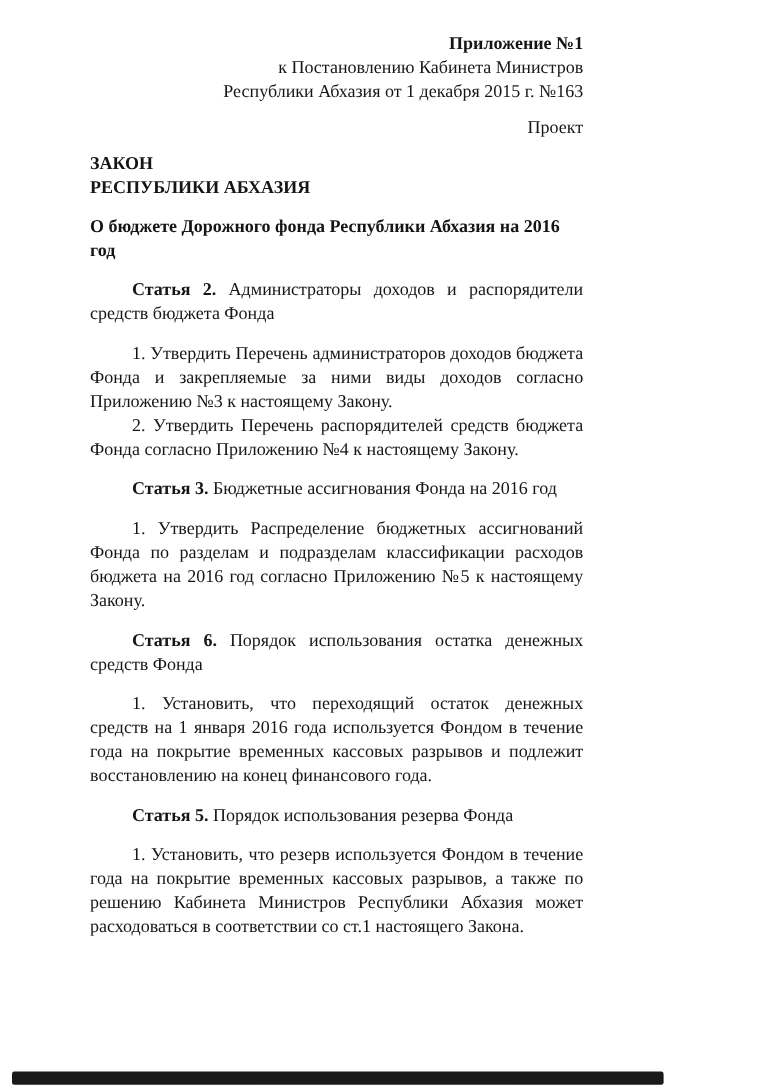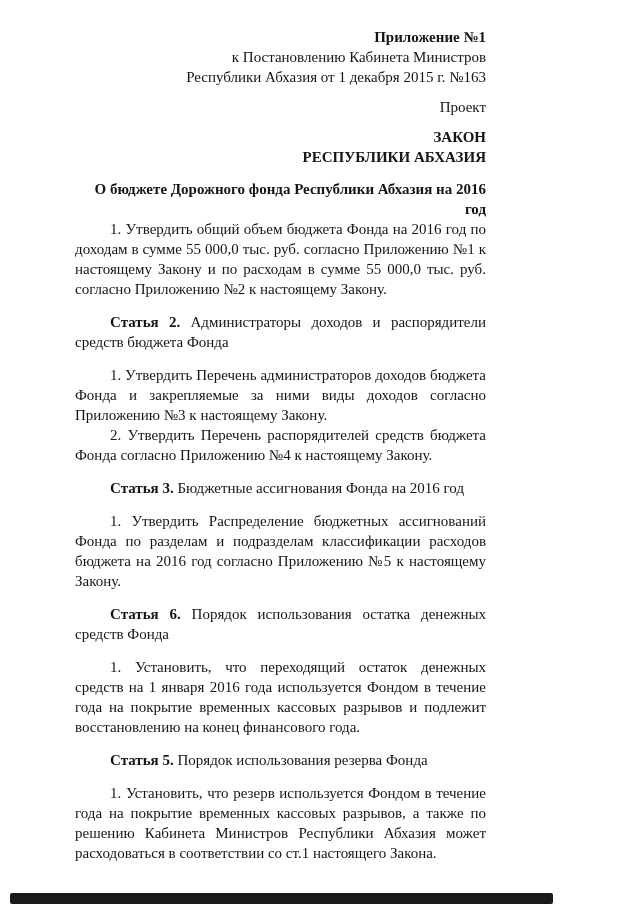--- a/index.html
+++ b/index.html
@@ -18,21 +18,21 @@
     line-height: 20px;
     color: #151515;
     padding: 27px 74px 0 75px;
     overflow: hidden;
   }
   .hdr { text-align: right; }
   .hdr div { margin: 0; }
   .bold { font-weight: bold; }
   .draft { text-align: right; margin-top: 10px; }
   .center-head {
-    text-align: right;
+    text-align: left;
     font-weight: bold;
     font-size: 15px;
     margin: 0;
   }
   .law { margin-top: 10px; }
   .republic { }
   .doc-title { margin-top: 12px; }
   p.para {
     margin: 0;
     text-align: justify;
@@ -59,21 +59,20 @@
     <div class="bold">Приложение №1</div>
     <div>к Постановлению Кабинета Министров</div>
     <div>Республики Абхазия от 1 декабря 2015 г. №163</div>
   </div>
   <div class="draft">Проект</div>
 
   <div class="center-head law">ЗАКОН</div>
   <div class="center-head republic">РЕСПУБЛИКИ АБХАЗИЯ</div>
   <div class="center-head doc-title">О бюджете Дорожного фонда Республики Абхазия на 2016 год</div>
 
-  <p class="para">1. Утвердить общий объем бюджета Фонда на 2016 год по доходам в сумме 55 000,0 тыс. руб. согласно Приложению №1 к настоящему Закону и по расходам в сумме 55 000,0 тыс. руб. согласно Приложению №2 к настоящему Закону.</p>
 
   <p class="para heading">
     <span class="bold">Статья 2.</span>
     <span>Администраторы доходов и распорядители средств бюджета Фонда</span>
   </p>
   <p class="para">1. Утвердить Перечень администраторов доходов бюджета Фонда и закрепляемые за ними виды доходов согласно Приложению №3 к настоящему Закону.</p>
   <p class="para">2. Утвердить Перечень распорядителей средств бюджета Фонда согласно Приложению №4 к настоящему Закону.</p>
 
   <p class="para heading">
     <span class="bold">Статья 3.</span>

